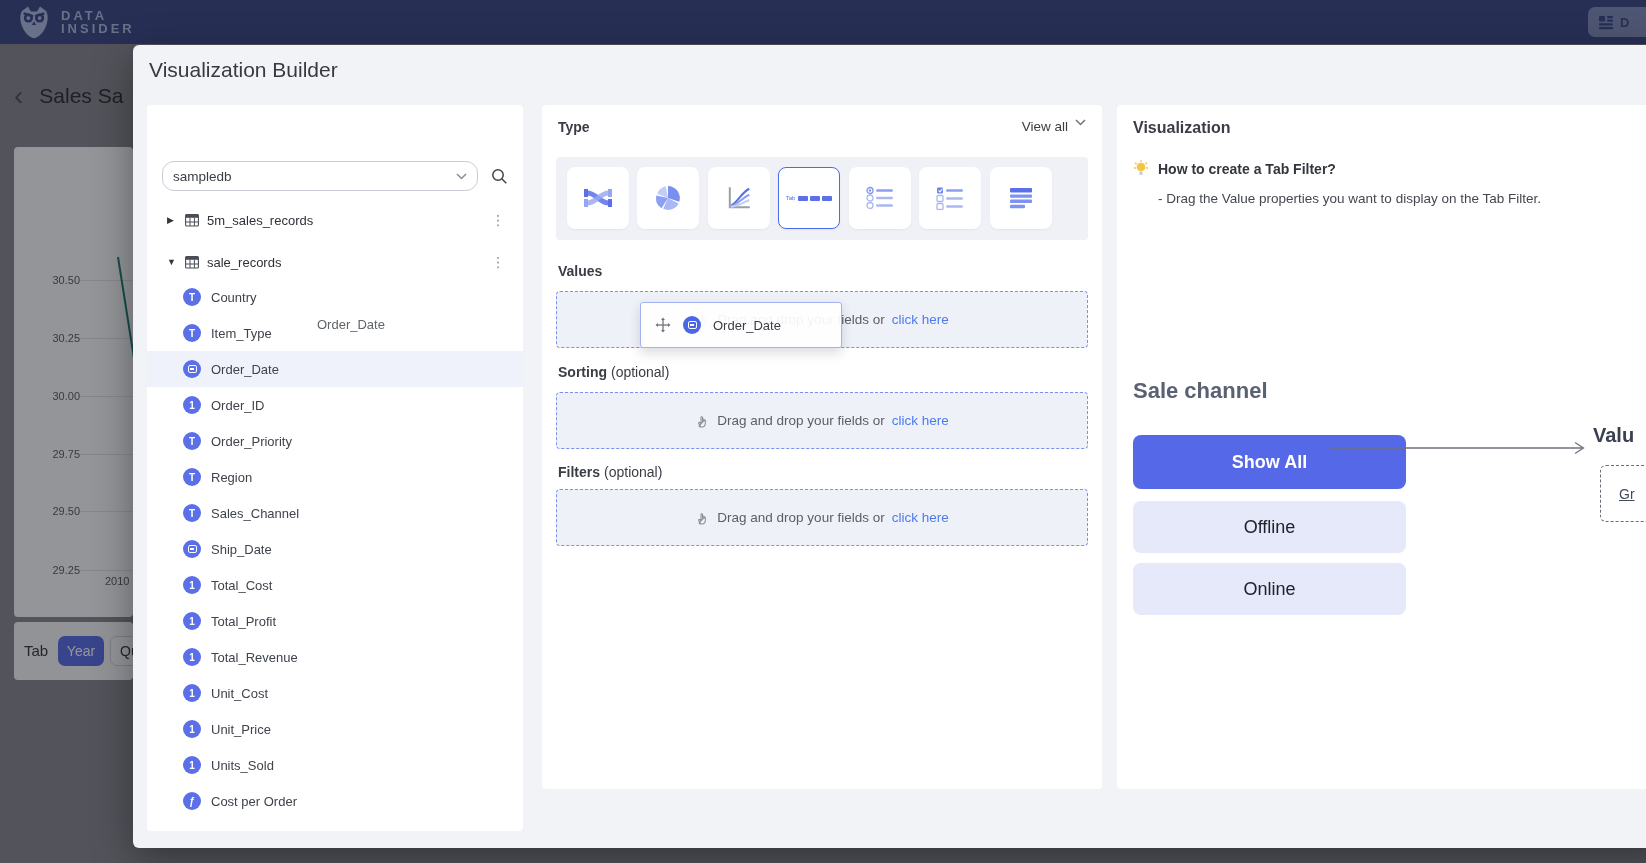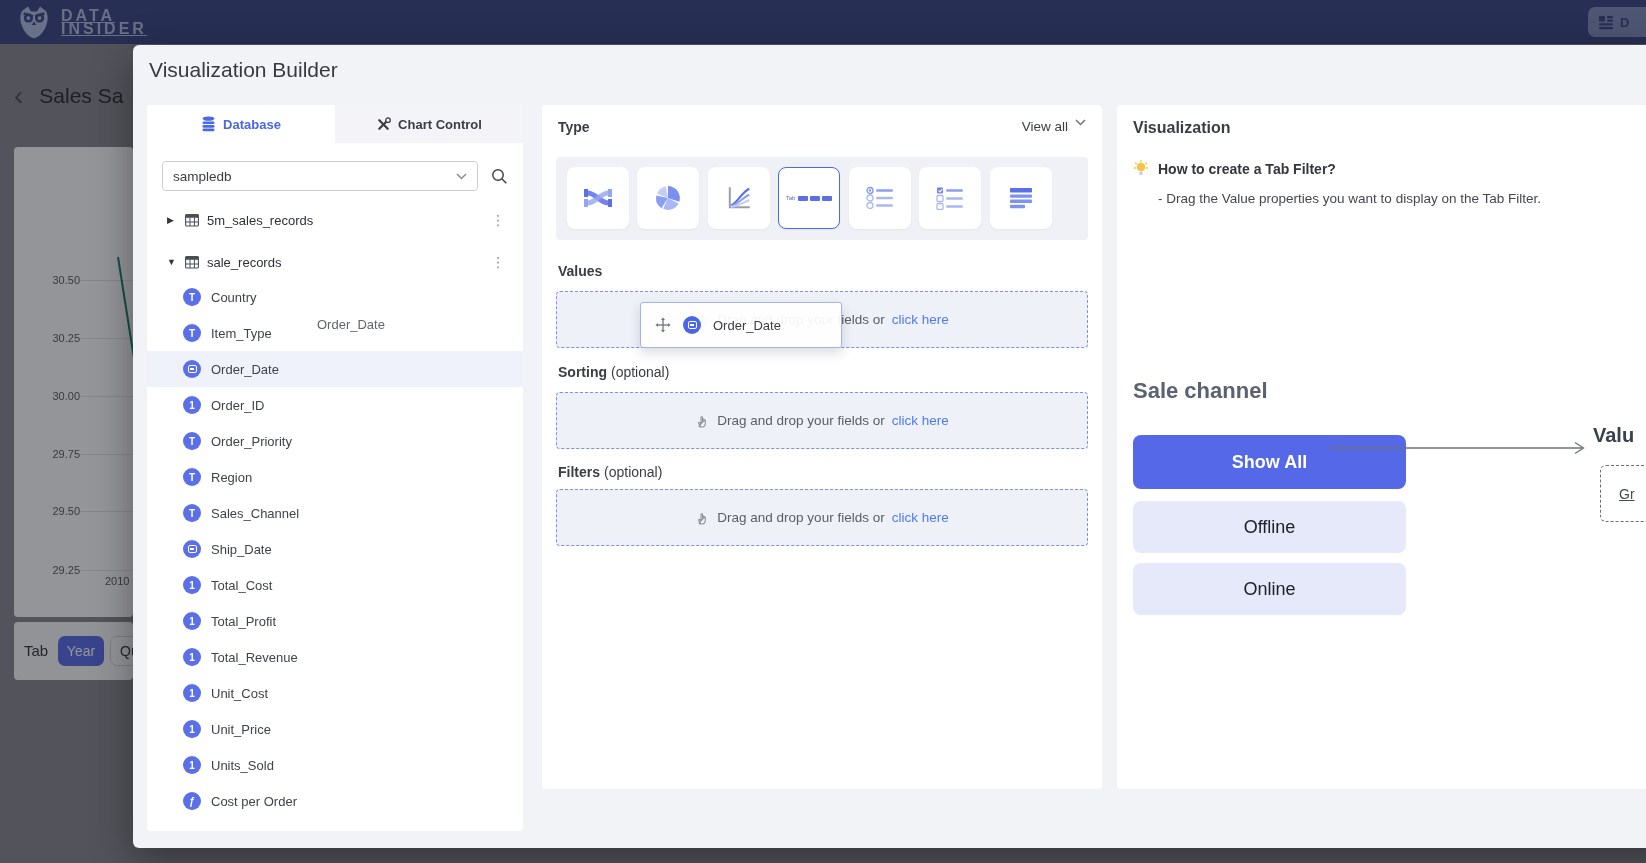--- a/index.html
+++ b/index.html
@@ -2,21 +2,21 @@
 <html><head>
 <meta charset="utf-8">
 <style>
   * { margin:0; padding:0; box-sizing:border-box; }
   html,body { width:1646px; height:863px; overflow:hidden; }
   body { font-family:"Liberation Sans", sans-serif; position:relative; background:#87878E; }
 
   
   .navbar { position:absolute; top:0; left:0; width:1646px; height:44px; background:#272F55; z-index:1; }
   .brand { position:absolute; left:16px; top:4px; display:flex; align-items:center; gap:9px; }
-  .brand-text { color:#6A7087; font-size:16px; font-weight:bold; letter-spacing:3px; line-height:13px;text-decoration:underline; }
+  .brand-text { color:#6A7087; font-size:13px; font-weight:bold; letter-spacing:3px; line-height:13px; }
   .nav-right-btn { position:absolute; right:-14px; top:7px; width:72px; height:30px; background:#4E5673;
     border:none; border-radius:7px; display:flex; align-items:center; gap:6px; padding-left:10px;
     color:#272F55; font-size:13px; font-weight:bold; font-family:inherit; }
 
   
   .page { position:absolute; top:44px; left:0; width:1646px; height:819px; }
   .page-head { position:absolute; left:14px; top:40px; display:flex; align-items:center; gap:16px; }
   .back-ic { font-size:28px; color:#454A55; line-height:24px; }
   .page-title { font-size:21px; font-weight:500; color:#24272D; white-space:nowrap; }
   .chart-card { position:absolute; left:14px; top:103px; width:119px; height:470px; background:#ffffff; border-radius:4px; overflow:hidden; }
@@ -42,21 +42,21 @@
   .left-panel  { left:14px;  top:60px; width:376px; height:726px; }
   .mid-panel   { left:409px; top:60px; width:560px; height:684px; }
   .right-panel { left:984px; top:60px; width:560px; height:684px; }
 
   
   .tabs { display:flex; height:38px; border-radius:4px 4px 0 0; overflow:hidden; }
   .tab { flex:1; display:flex; align-items:center; justify-content:center; gap:7px; font-size:13px; font-weight:bold; cursor:pointer; }
   .tab.active { background:#FFFFFF; color:#4A67E8; }
   .tab.inactive { background:#F4F4F8; color:#3A3D44; }
   .search-row { position:absolute; left:15px; top:56px; width:346px; height:30px; }
-  .db-select { position:absolute; left:0; top:0; width:316px; height:30px; border:1px solid #C9CCD4; border-radius:4px;
+  .db-select { position:absolute; left:0; top:0; width:316px; height:30px; border:1px solid #C9CCD4; border-radius:12px;
     background:#fff; font-size:13.5px; color:#3A3D44; display:flex; align-items:center; padding:0 10px; }
   .db-select .chev { margin-left:auto; }
   .mag { position:absolute; right:0; top:6px; }
   .tree { position:absolute; left:0; top:100px; width:376px; }
   .tree-row { position:relative; height:30px; display:flex; align-items:center; padding-left:20px; gap:8px; margin-bottom:12px; }
   .caret { font-size:9px; color:#33353B; width:10px; }
   .tname { font-size:13px; font-weight:500; color:#2E3138; }
   .kebab { position:absolute; right:18px; color:#8A8D94; font-size:14px; letter-spacing:0; }
   .fields { position:absolute; left:0; top:174px; width:376px; }
   .frow { height:36px; display:flex; align-items:center; padding-left:36px; gap:10px; }
@@ -178,45 +178,20 @@
     <button class="btn-qu">Qu</button>
   </div>
 </div>
 
 <div class="overlay"></div>
 
 <div class="modal">
   <div class="modal-title">Visualization Builder</div>
 
   <section class="panel left-panel">
-    <div class="tabs">
-      <div class="tab active">
-        <span>
-          <svg width="15" height="16" viewBox="0 0 15 16">
-            <ellipse cx="7.5" cy="2.6" rx="6" ry="2.2" fill="#4A67E8"></ellipse>
-            <rect x="1.5" y="5.4" width="12" height="2.7" rx="1.35" fill="#4A67E8"></rect>
-            <rect x="1.5" y="9" width="12" height="2.7" rx="1.35" fill="#4A67E8"></rect>
-            <rect x="1.5" y="12.6" width="12" height="2.7" rx="1.35" fill="#4A67E8"></rect>
-          </svg>
-        </span>
-        <span>Database</span>
-      </div>
-      <div class="tab inactive">
-        <span>
-          <svg width="15" height="15" viewBox="0 0 16 16">
-            <g stroke="#3A3D44" stroke-width="2.4" stroke-linecap="round">
-              <path d="M3.5 12.5 L12.5 3.5"></path>
-                <path d="M3.5 3.5 L12.5 12.5"></path>
-            </g>
-            <circle cx="12.8" cy="3.4" r="2.4" fill="#F4F4F8" stroke="#3A3D44" stroke-width="1.4"></circle>
-          </svg>
-        </span>
-        <span>Chart Control</span>
-      </div>
-    </div>
 
     <div class="search-row">
       <div class="db-select">
         <span>sampledb</span>
         <span class="chev">
           <svg width="11" height="7" viewBox="0 0 11 7">
               <polyline points="1,1 5.5,5.5 10,1" fill="none" stroke="#8A8D94" stroke-width="1.5"></polyline>
             </svg>
         </span>
       </div>

